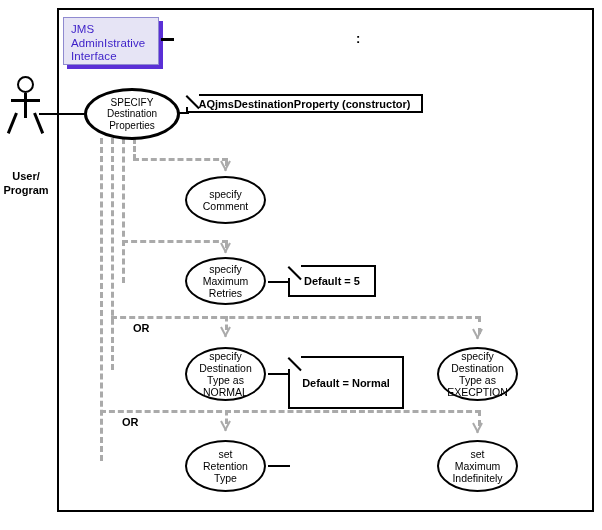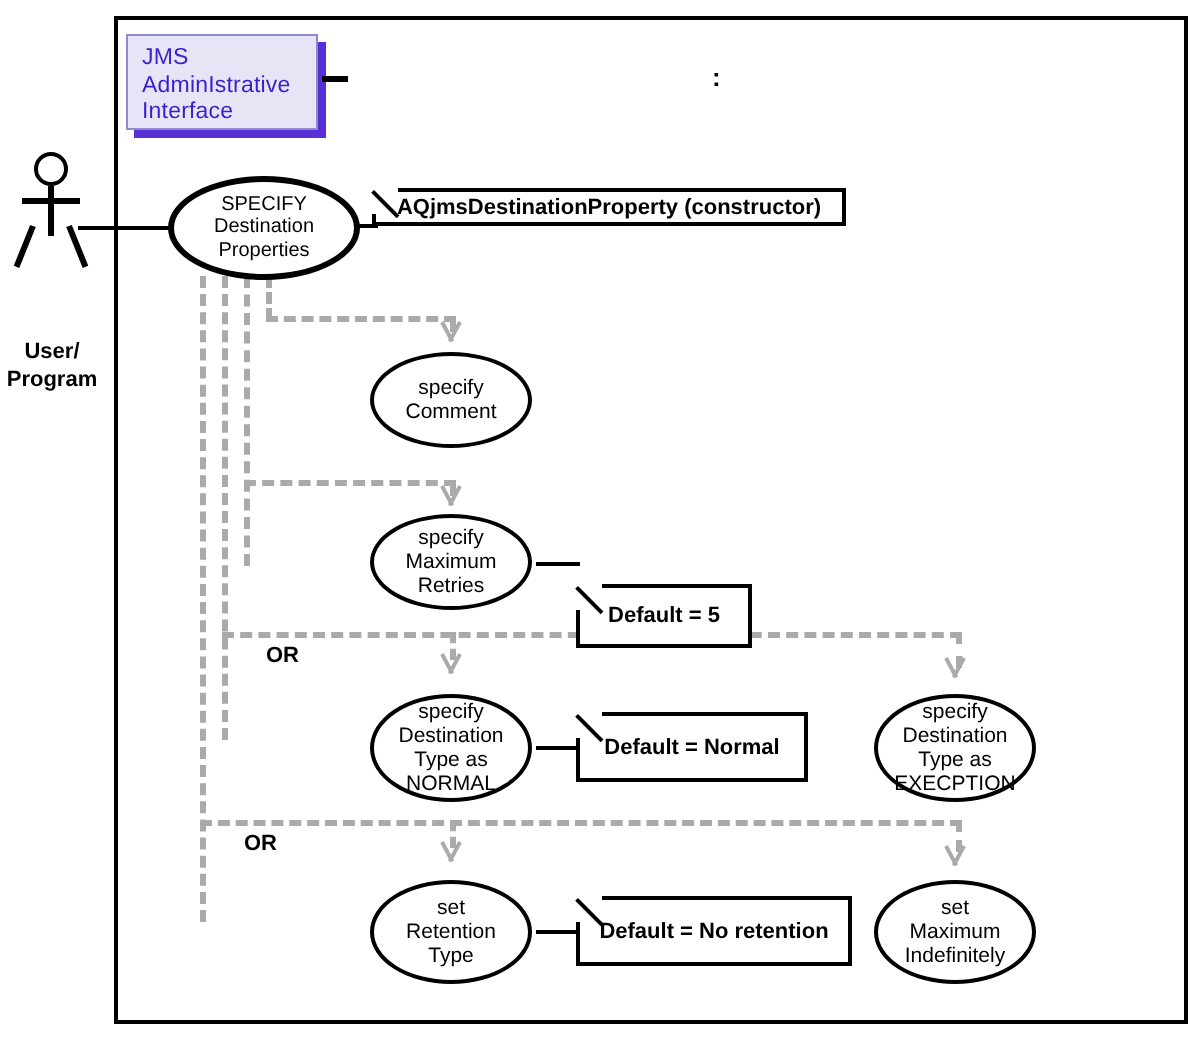--- a/index.html
+++ b/index.html
@@ -168,24 +168,24 @@
   .note .fold-mask {
     position: absolute;
     left: -2px; top: -2px;
     width: 13px; height: 13px;
     background: #ffffff;
   }
   #note-constructor {
     left: 186px; top: 94px; width: 237px; height: 19px;
   }
   #note-default-retries {
-    left: 288px; top: 265px; width: 88px; height: 32px; margin-top: 27px;
+    left: 288px; top: 265px; width: 88px; height: 32px;
   }
   #note-default-normal {
-    left: 288px; top: 356px; width: 116px; height: 35px; text-align: center;
+    left: 288px; top: 356px; width: 116px; height: 53px; text-align: center;
   }
   #note-default-no-retention {
     left: 288px; top: 448px; width: 138px; height: 35px;
   }
   .note-connector {
     position: absolute;
     background: #000000;
     height: 2px;
   }
   #conn-main-note { left: 178px; top: 112px; width: 11px; }
@@ -298,25 +298,20 @@
   </div>
   <div class="note-connector" id="conn-retries-note"></div>
 
   <div class="note" id="note-default-normal">
     <span class="fold-mask"></span>
     <span class="fold-line"></span>
     <span>Default = Normal</span>
   </div>
   <div class="note-connector" id="conn-normal-note"></div>
 
-  <div class="note" id="note-default-no-retention">
-    <span class="fold-mask"></span>
-    <span class="fold-line"></span>
-    <span>Default = No retention</span>
-  </div>
   <div class="note-connector" id="conn-retention-note"></div>
 
   <div class="abs ellipse thick" id="uc-specify-destination-properties">
     <div class="l1">SPECIFY</div>
     <div>Destination</div>
     <div>Properties</div>
   </div>
 
   <div class="abs ellipse" id="uc-specify-comment">
     <div class="l1">specify</div>

